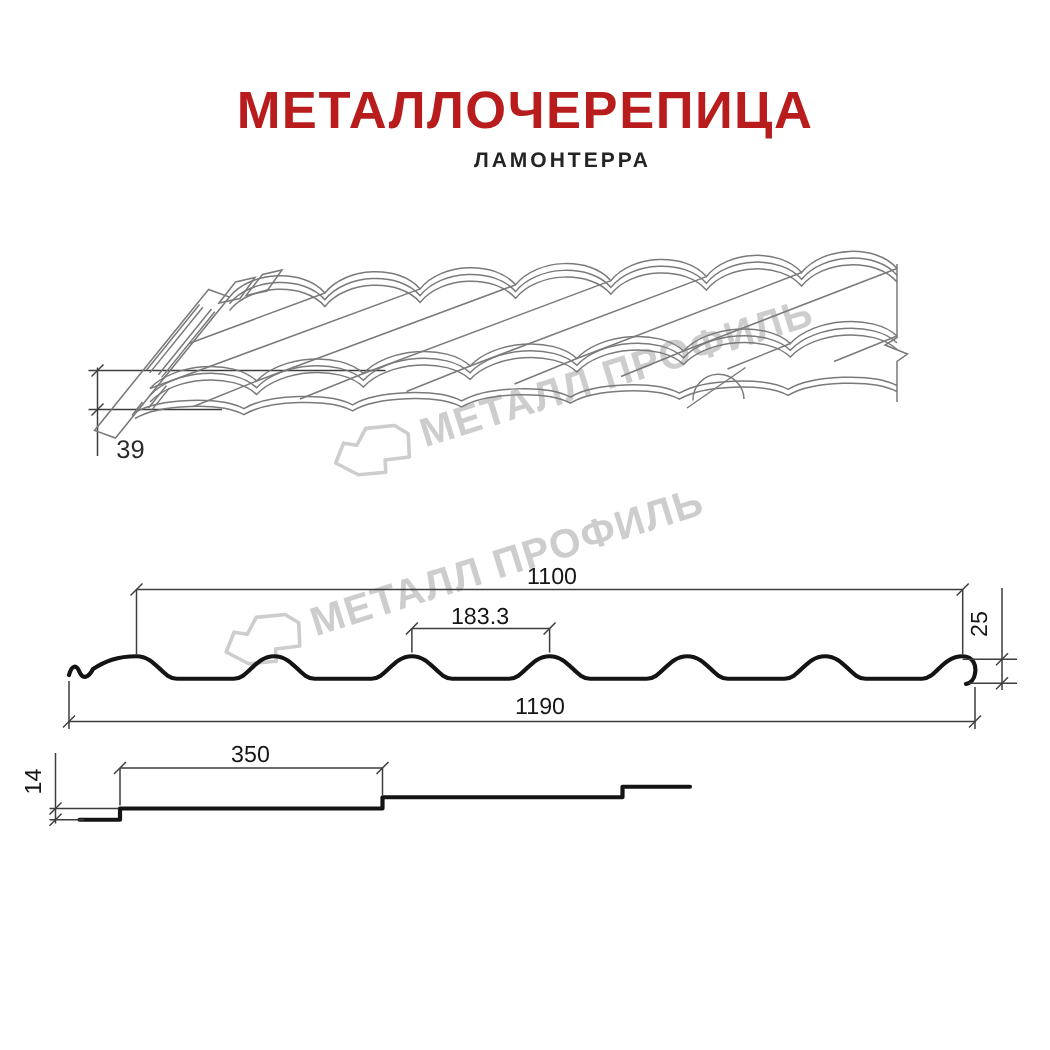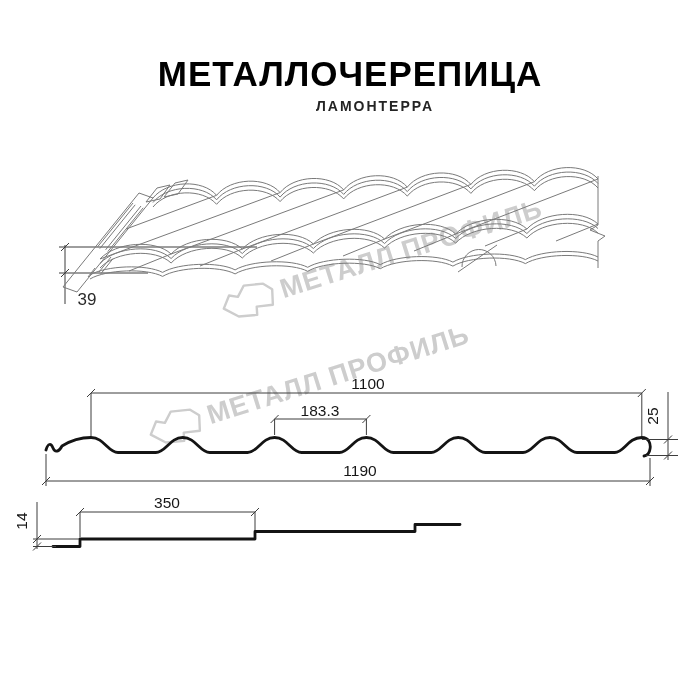--- a/index.html
+++ b/index.html
@@ -1,19 +1,19 @@
 <!DOCTYPE html>
 <html><head>
 <meta charset="utf-8">
 <style>
   html,body{margin:0;padding:0;background:#fff;}
   .page{position:relative;width:700px;height:700px;background:#ffffff;overflow:hidden;
         font-family:"Liberation Sans","DejaVu Sans",sans-serif;}
   .title{position:absolute;left:0;top:54px;width:700px;text-align:center;
-         font-size:35px;font-weight:bold;letter-spacing:1px;color:#000000;}
+         font-size:35px;font-weight:bold;letter-spacing:1px;color:#b91c1c;}
   .subtitle{position:absolute;left:0;top:98px;width:700px;text-align:center;
             font-size:14px;font-weight:bold;letter-spacing:2px;color:#242424;margin-left:25px;}
   svg{position:absolute;left:0;top:0;}
   .wm-text{font-size:27px;font-weight:bold;fill:#cdcdcd;letter-spacing:1px;}
   .dimtxt{font-size:15.5px;fill:#161616;}
   .dimtxt39{font-size:17px;fill:#2b2b2b;}
   .thin{stroke:#3d3d3d;stroke-width:1;fill:none;}
   .draw{stroke:#7a7a7a;stroke-width:1;fill:none;}
   .prof{stroke:#141414;stroke-width:2.8;fill:none;stroke-linecap:round;stroke-linejoin:round;}
   .wm{stroke:#cdcdcd;stroke-width:2.4;fill:none;stroke-linejoin:round;}

